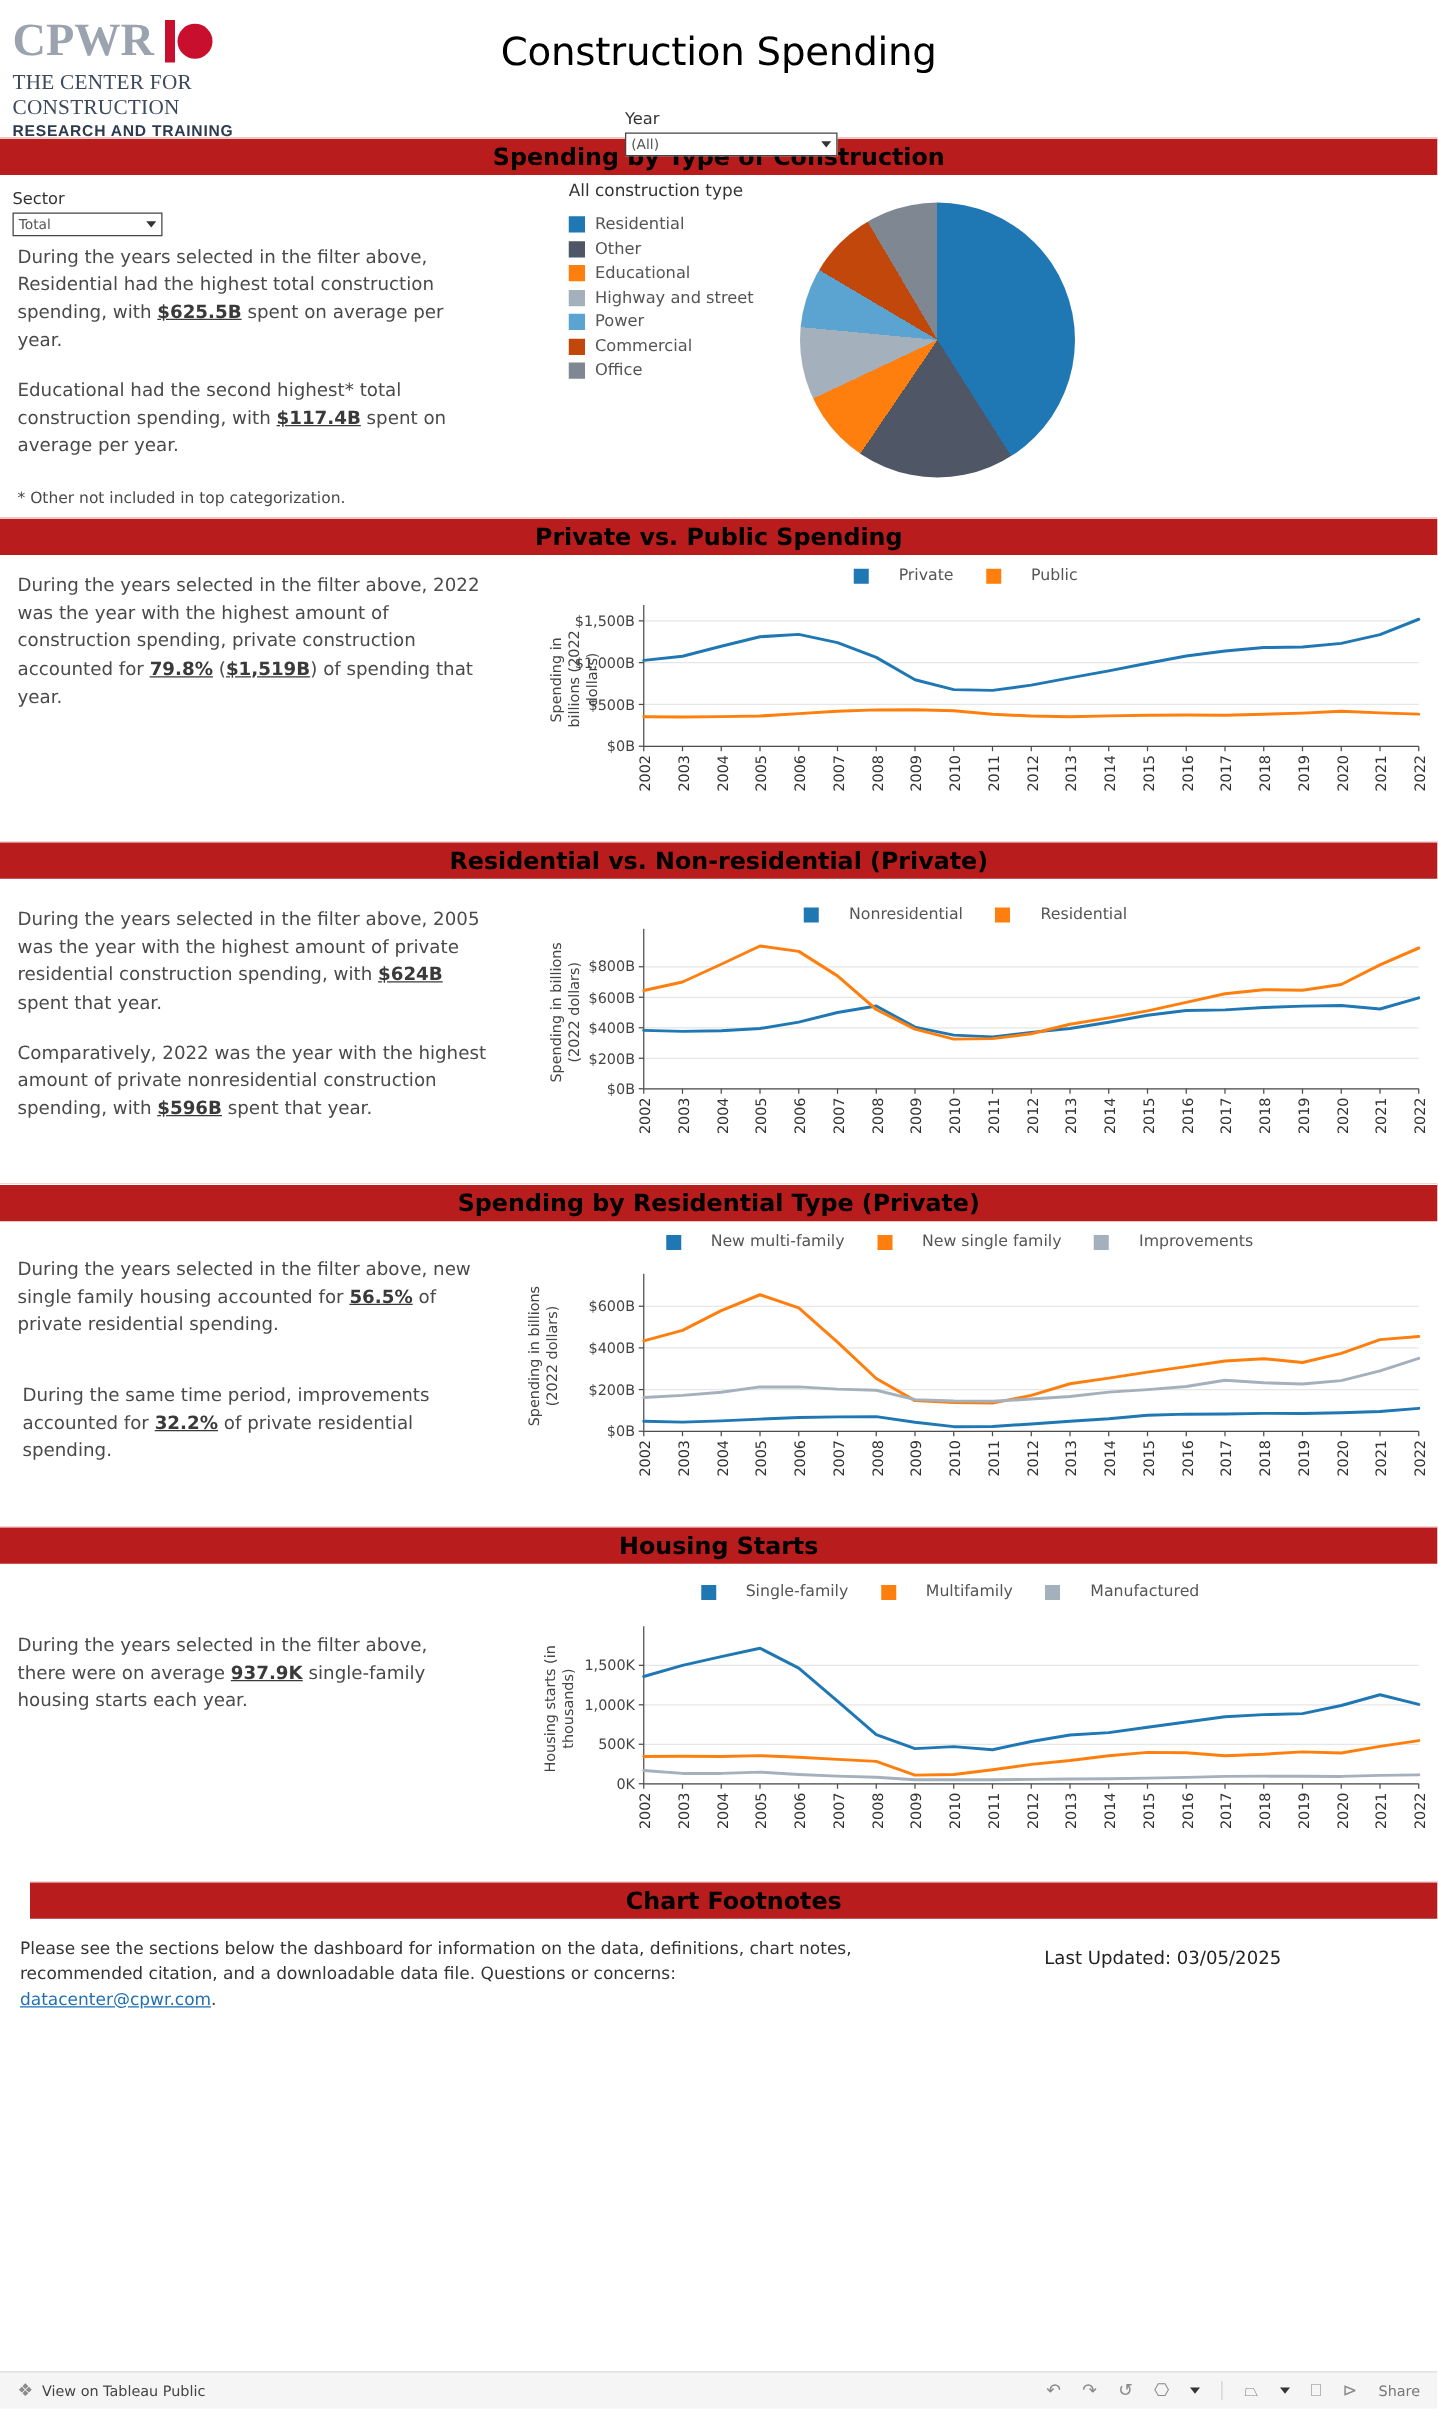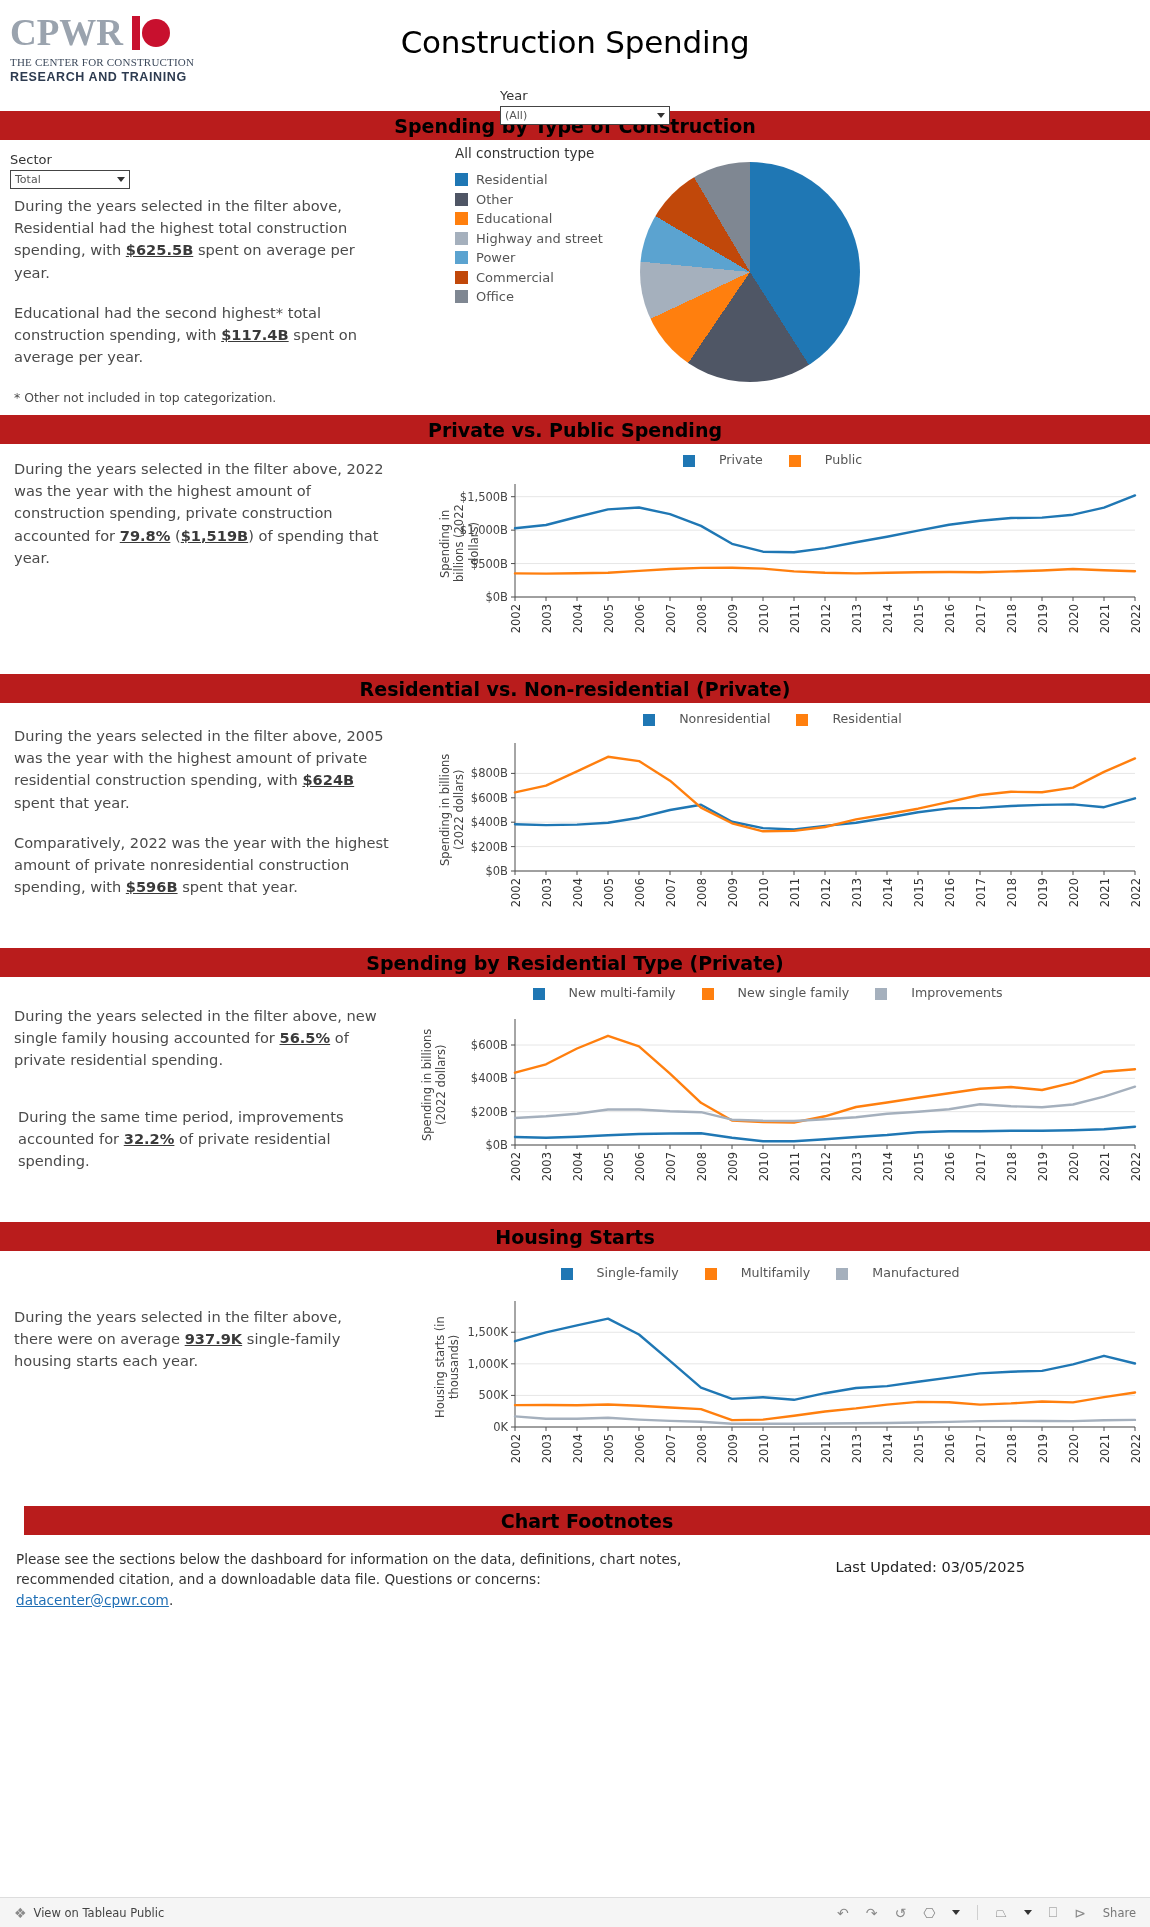--- a/index.html
+++ b/index.html
@@ -21,21 +21,21 @@
   .logo-word {
     font-family:"Liberation Serif", serif;
     font-size:37px; font-weight:700; letter-spacing:0px;
     color:#9aa3ae; line-height:1;
   }
   .logo-mark { margin-left:9px; display:flex; align-items:center; }
   .logo-bar { width:8px; height:34px; background:#c8102e; }
   .logo-dot { width:28px; height:28px; border-radius:50%; background:#c8102e; margin-left:2px; }
   .logo-sub1 {
     font-family:"Liberation Serif", serif;
-    font-size:11px; letter-spacing:0.2px; color:#3d4a5c; margin-top:5px;
+    font-size:17px; letter-spacing:0.2px; color:#3d4a5c; margin-top:5px;
   }
   .logo-sub2 {
     font-family:"Liberation Sans", sans-serif;
     font-size:12.5px; font-weight:700; letter-spacing:0.6px; color:#2d3b50; margin-top:2px;
   }
   .page-title {
     position:absolute; left:0; right:0; top:24px;
     text-align:center; font-size:31px; color:#000; font-weight:400;
     font-family:"DejaVu Sans", sans-serif;
     letter-spacing:-0.2px;
@@ -290,21 +290,21 @@
   <div class="section chartrow" style="height:230px;">
     <div style="position:absolute;left:14px;top:22px;width:375px;">
       <p class="para" style="margin:0 0 18px 0;">
         <span>During the years selected in the filter above, 2005 was the year with the highest amount of private residential construction spending, with </span><u>$624B</u><span> spent that year.</span>
       </p>
       <p class="para" style="margin:0;">
         <span>Comparatively, 2022 was the year with the highest amount of private nonresidential construction spending, with </span><u>$596B</u><span> spent that year.</span>
       </p>
     </div>
     <div id="chart-res_vs_nonres_private" style="position:absolute;left:400px;top:0;width:745px;height:230px;">
-        <div class="legend-h" style="position: absolute; left: 0px; right: 0px; top: 2px;">
+        <div class="legend-h" style="position: absolute; left: 0px; right: 0px; top: 14px;">
           <div class="li">
             <span class="swatch" style="background: rgb(31, 119, 180); width: 12px; height: 12px; margin-right: 7px;"></span>
             <span class="lbl">Nonresidential</span>
           </div>
           <div class="li">
             <span class="swatch" style="background: rgb(255, 127, 14); width: 12px; height: 12px; margin-right: 7px;"></span>
             <span class="lbl">Residential</span>
           </div>
         </div>
         <div class="ylabel" style="left: 38px; top: 46px; height: 122px; width: 32px; white-space: normal;">Spending in billions (2022 dollars)</div>

